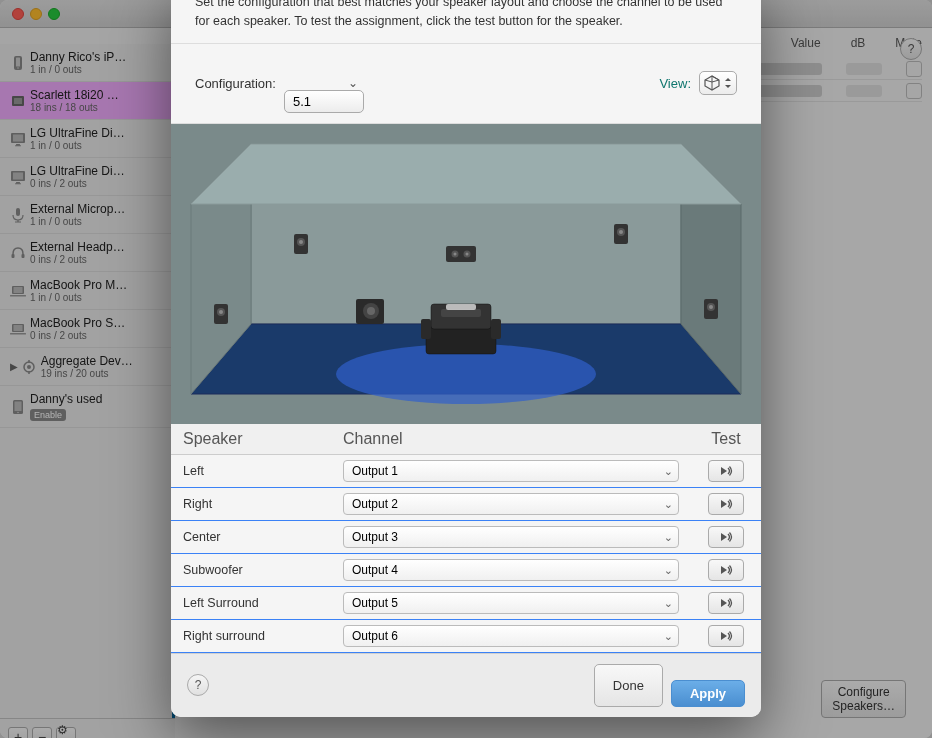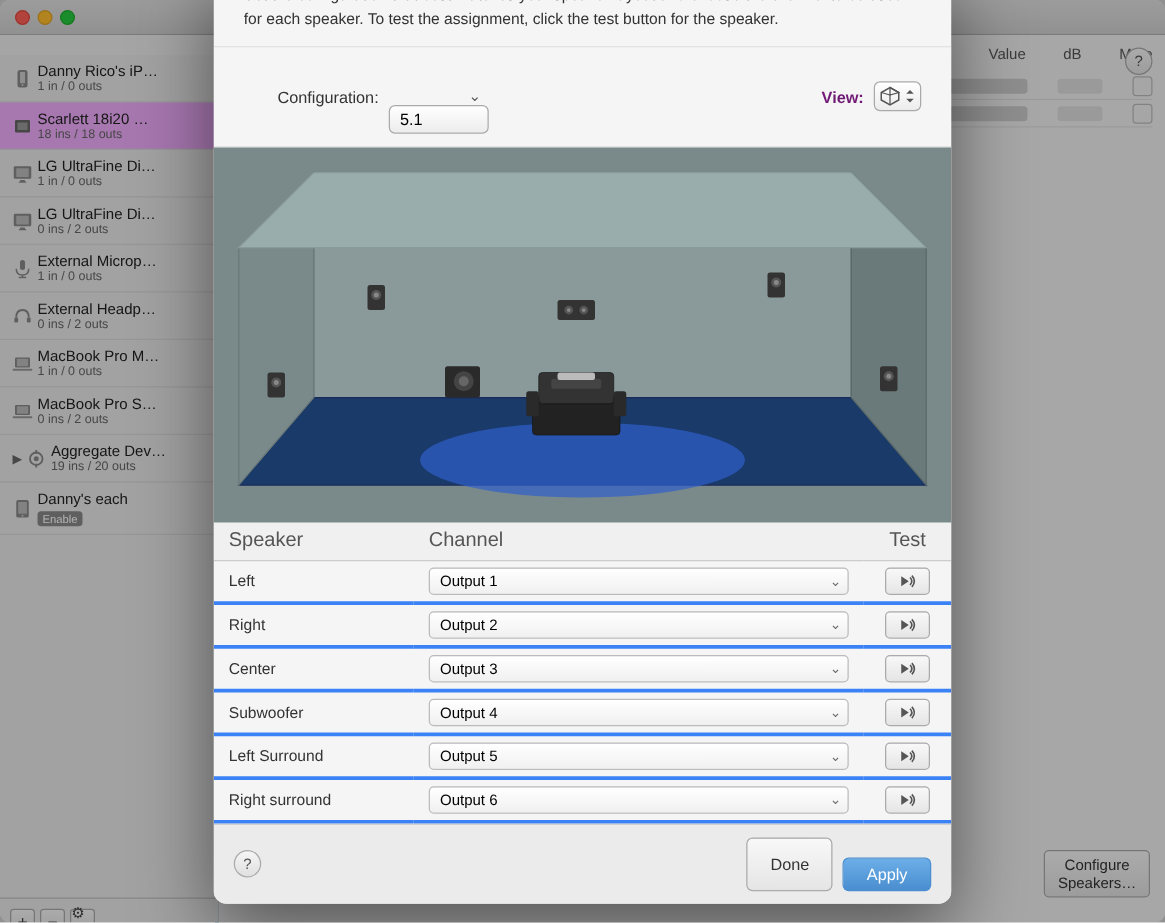--- a/index.html
+++ b/index.html
@@ -156,21 +156,21 @@
       justify-content: flex-end;
       padding: 8px 10px 4px;
       gap: 30px;
       color: #555;
       font-size: 12px;
     }
 
     .configure-btn {
       position: absolute;
       bottom: 10px;
-      right: 2px;
+      right: 16px;
       padding: 4px 10px;
       border: 1px solid #aaa;
       border-radius: 4px;
       background: linear-gradient(to bottom, #f5f5f5, #e0e0e0);
       font-size: 12px;
       cursor: pointer;
       color: #333;
     }
 
     
@@ -217,21 +217,20 @@
 
     .config-left {
       display: flex;
       align-items: center;
       gap: 8px;
     }
 
     .config-label {
       font-size: 13px;
       color: #333;
-      margin-left: 27px;
     }
 
     .config-select {
       padding: 3px 20px 3px 8px;
       border: 1px solid #aaa;
       border-radius: 5px;
       background: linear-gradient(to bottom, #fff, #ececec);
       font-size: 13px;
       appearance: none;
       -webkit-appearance: none;
@@ -257,22 +256,21 @@
     }
 
     .view-right {
       display: flex;
       align-items: center;
       gap: 8px;
     }
 
     .view-label {
       font-size: 13px;
-      color: #701a75;
-      font-weight: bold;
+      color: #0f766e;
     }
 
     .view-control {
       width: 38px;
       height: 24px;
       border: 1px solid #aaa;
       border-radius: 5px;
       background: linear-gradient(to bottom, #fff, #ececec);
       display: flex;
       align-items: center;
@@ -311,21 +309,21 @@
       border-bottom: 1px solid #ccc;
       background: #f0f0f0;
     }
 
     .speaker-table th.test-col {
       text-align: center;
     }
 
     .speaker-table td {
       padding: 5px 12px;
-      border-bottom: 3px solid #3b82f6;
+      border-bottom: 1px solid #3b82f6;
       font-size: 12.5px;
       color: #333;
       margin-left: 10px;
     }
 
     .channel-select-wrapper {
       position: relative;
       display: inline-block;
       width: 100%;
     }
@@ -406,21 +404,21 @@
     }
 
     .btn-apply {
       padding: 5px 18px;
       border: 1px solid #4a8ed0;
       border-radius: 5px;
       background: linear-gradient(to bottom, #6baee8, #4a8ed0);
       font-size: 13px;
       cursor: pointer;
       color: #fff;
-      font-weight: 400;
+      font-weight: 700;
       margin-top: 16px;
     }
 
     .sidebar-enable-badge {
       display: inline-block;
       font-size: 9px;
       background: #888;
       color: white;
       border-radius: 3px;
       padding: 1px 4px;
@@ -581,21 +579,21 @@
     </div>
 
     <div class="sidebar-item">
       <div class="sidebar-item-row">
         <svg width="16" height="16" viewBox="0 0 16 16" style="margin-right:4px;flex-shrink:0">
           <rect x="3" y="1" width="10" height="14" rx="1.5" fill="#888"></rect>
           <rect x="4.5" y="2.5" width="7" height="9.5" rx="0.3" fill="#bbb"></rect>
           <circle cx="8" cy="13.5" r="0.8" fill="#ccc"></circle>
         </svg>
         <div>
-          <div class="sidebar-item-name">Danny's each</div>
+          <div class="sidebar-item-name">Danny's used</div>
           <div><span class="sidebar-enable-badge">Enable</span></div>
         </div>
       </div>
     </div>
 
     <div class="sidebar-footer">
       <div class="footer-btn">+</div>
       <div class="footer-btn">−</div>
       <div class="footer-btn" style="font-size:12px;">⚙ ▾</div>
     </div>

